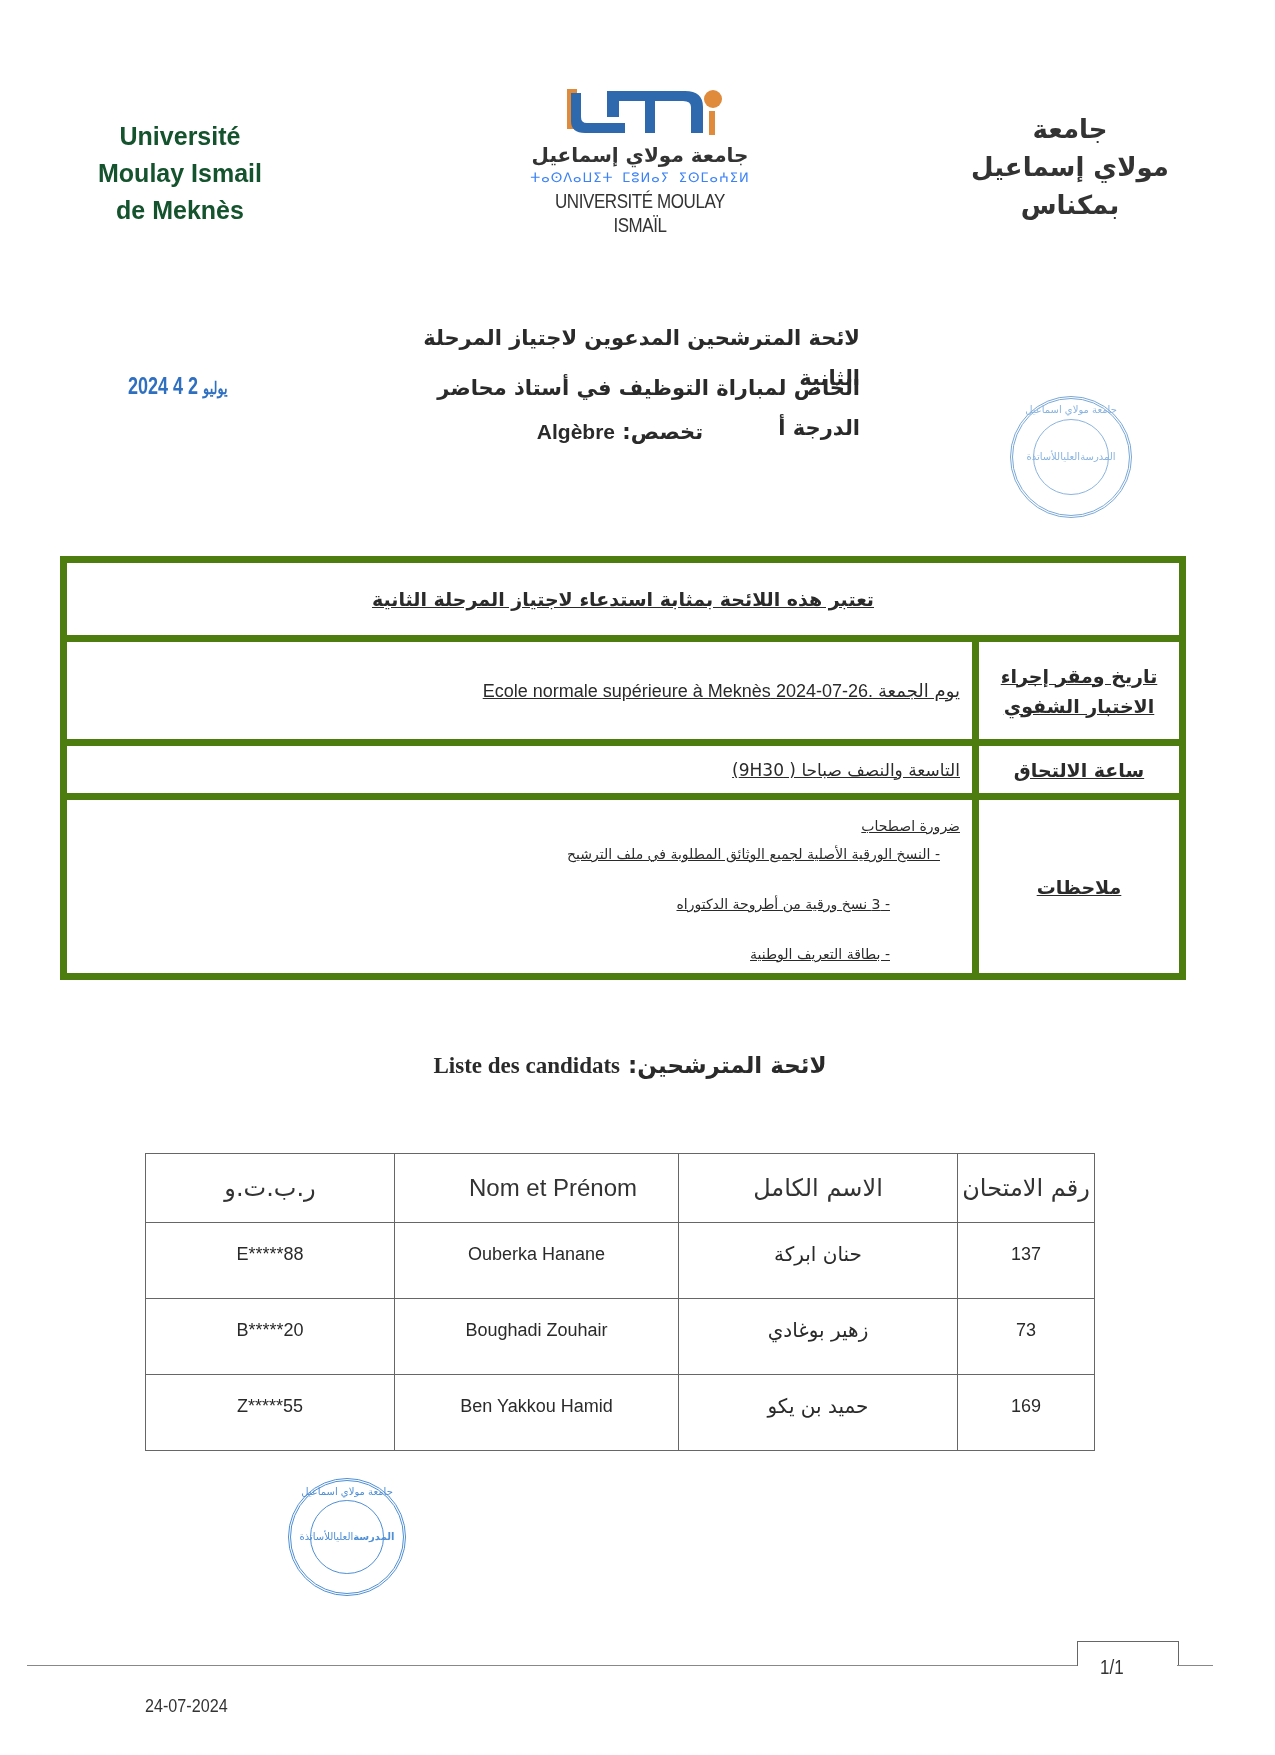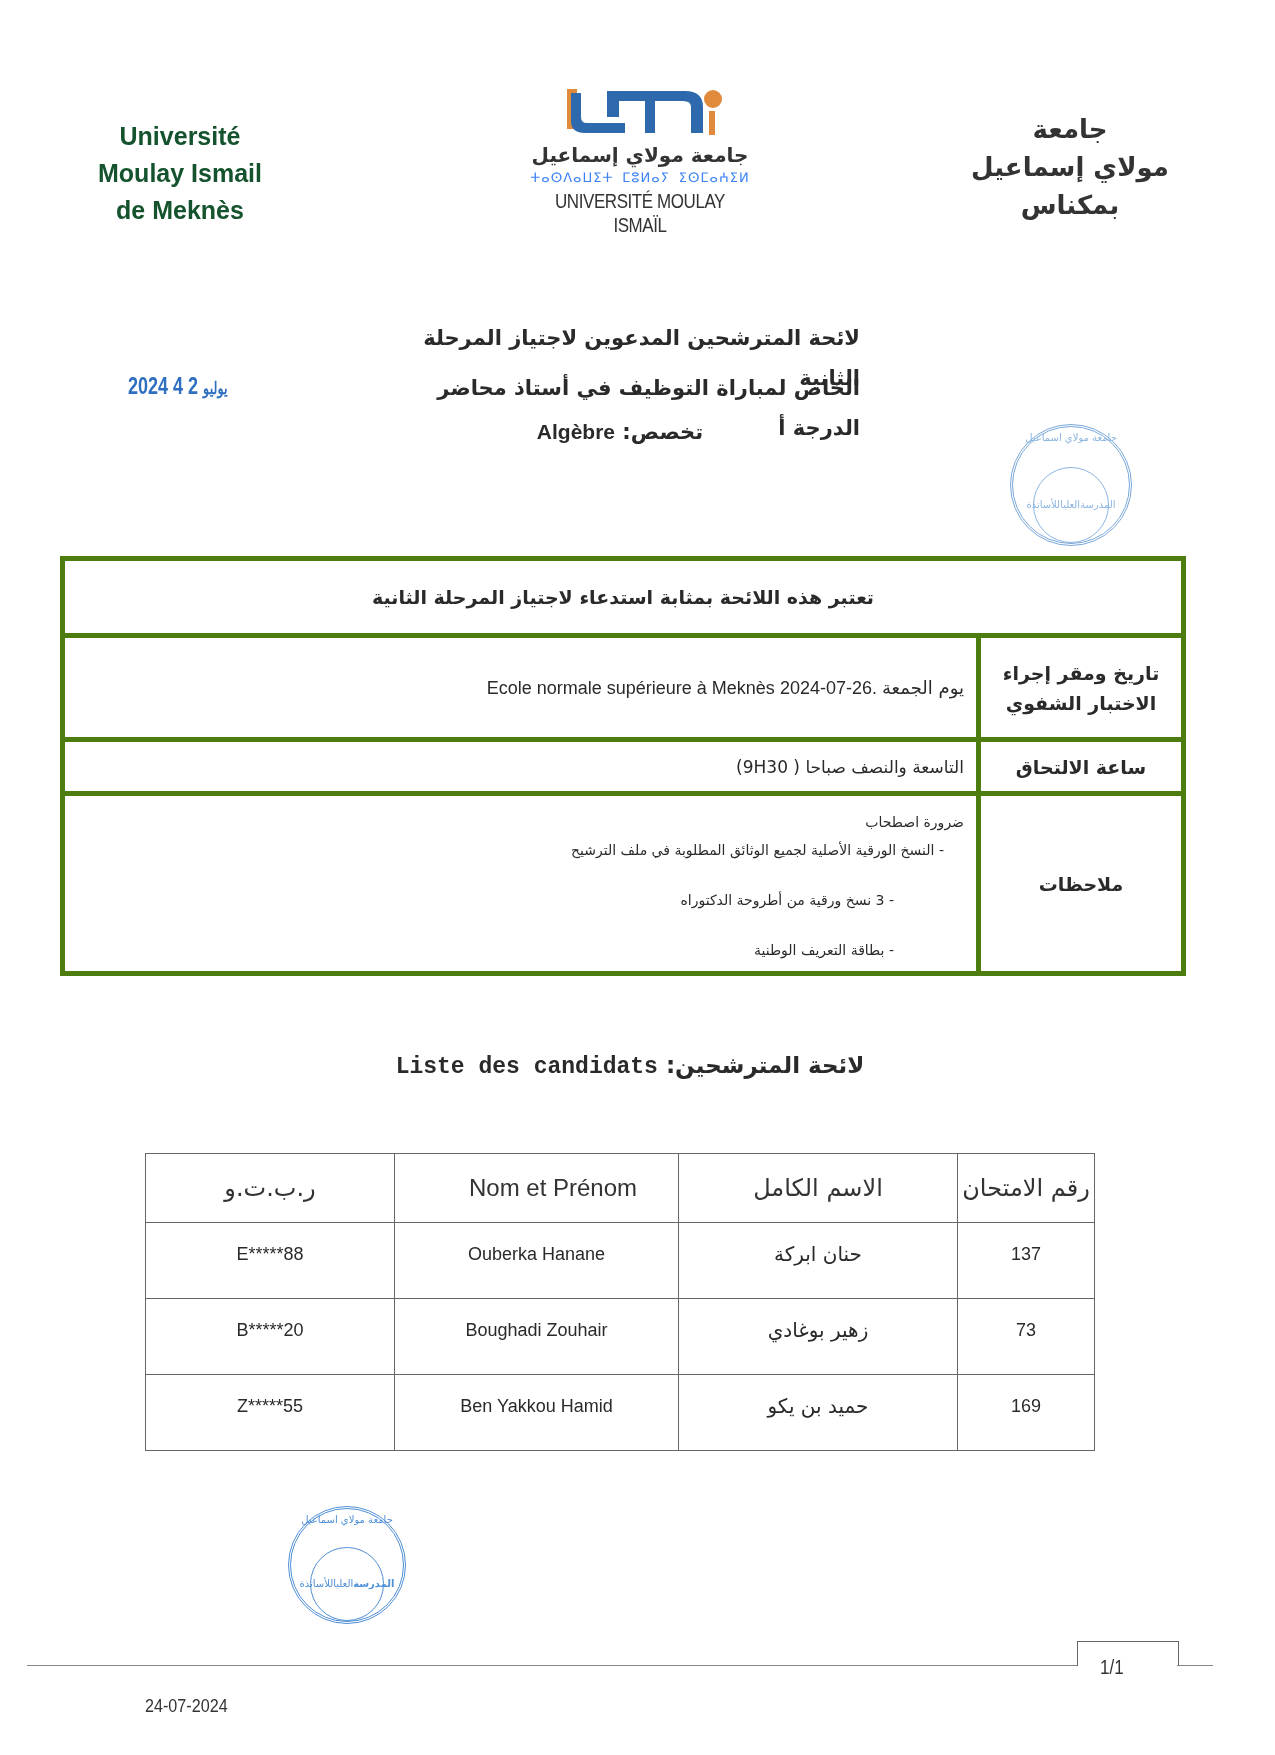--- a/index.html
+++ b/index.html
@@ -28,41 +28,41 @@
   }
   .title-block div { height:50px; line-height:40px; }
   .title-spec { left:380px; top:420px; width:480px; text-align:center; font-weight:bold; font-size:21px; direction:rtl; }
   .stamp-date {
     left:128px; top:372px; color:#2f6fc0; font-family:"Liberation Sans", sans-serif;
     font-size:24px; font-weight:bold; transform:scaleX(0.75); transform-origin:left;
     letter-spacing:1px; direction:ltr;
   }
   .stamp {
     border-radius:50%; border:3px double #7aa8d8; color:#8ab4e0;
-    display:flex; align-items:flex-end; justify-content:center; text-align:center;
-    font-size:11px; line-height:14px; direction:rtl;margin-top:28px;
+    display:flex; align-items:center; justify-content:center; text-align:center;
+    font-size:11px; line-height:14px; direction:rtl;
   }
   .stamp .inner { border:1.5px solid #8ab4e0; border-radius:50%; width:64%; height:64%;
     display:flex; align-items:center; justify-content:center; font-size:10px;}
   .stamp .ring { position:absolute; top:4px; width:100%; text-align:center; font-size:10px; }
   table { border-collapse:collapse; }
   .info-table { left:60px; top:556px; width:1126px; direction:rtl; }
-  .info-table td { border:5px solid #4d7c0f; vertical-align:middle; }
+  .info-table td { border:7px solid #4d7c0f; vertical-align:middle;text-decoration:underline; }
   .info-table .banner { height:70px; text-align:center; font-weight:bold; font-size:19px; }
   .info-table .lbl { width:198px; text-align:center; font-weight:bold; font-size:19px; line-height:30px; }
   .info-table .val { padding-right:12px; font-family:"Liberation Sans", sans-serif; font-size:18px; text-align:right; }
   .row-date { height:104px; }
   .row-time { height:54px; }
   .row-notes { height:180px; }
   .notes div { line-height:28px; }
   .notes .item { padding-right:20px; }
   .list-heading {
     left:300px; top:1052px; width:660px; text-align:center; font-weight:bold; font-size:23px;
   }
-  .list-heading .fr { font-family:Liberation Mono, monospace; font-weight:bold; }
+  .list-heading .fr { font-family:Liberation Serif, serif; font-weight:bold; }
   .cand-table { left:145px; top:1153px; width:950px; }
   .cand-table td, .cand-table th { border:1px solid #666; text-align:center; font-weight:normal; }
   .cand-table th { height:66px; font-size:24px; color:#333; }
   .cand-table th.fr { font-family:"Liberation Sans", sans-serif; }
   .cand-table td { height:60px; font-size:18px; font-family:"Liberation Sans", sans-serif; vertical-align:middle; padding-bottom:14px; }
   .cand-table td.ar { font-family:"DejaVu Sans", sans-serif; font-size:20px; direction:rtl; }
   .footer-line { left:27px; top:1665px; width:1050px; border-top:1.5px solid #888; }
   .footer-tab { left:1077px; top:1641px; width:100px; height:24px; border:1.5px solid #666; border-bottom:none; }
   .footer-line2 { left:1177px; top:1665px; width:36px; border-top:1.5px solid #888; }
   .page-num { left:1098px; top:1656px; font-family:"Liberation Sans", sans-serif; font-size:20px; color:#333; transform:scaleX(0.85); }

